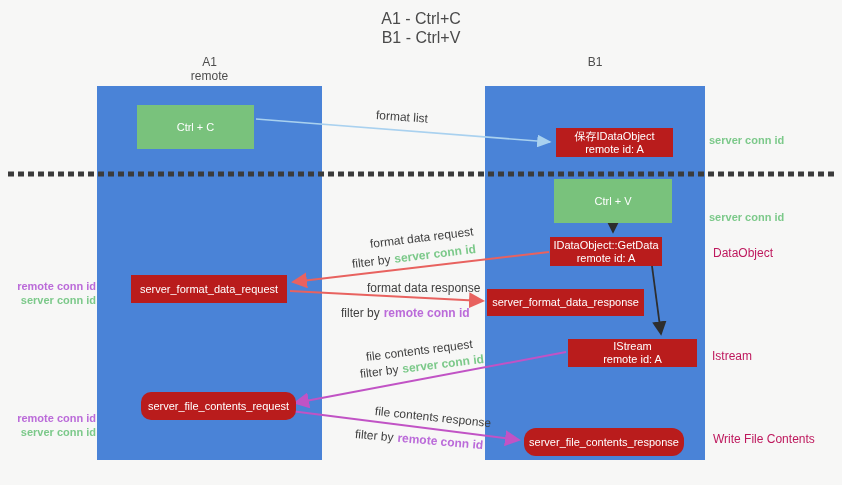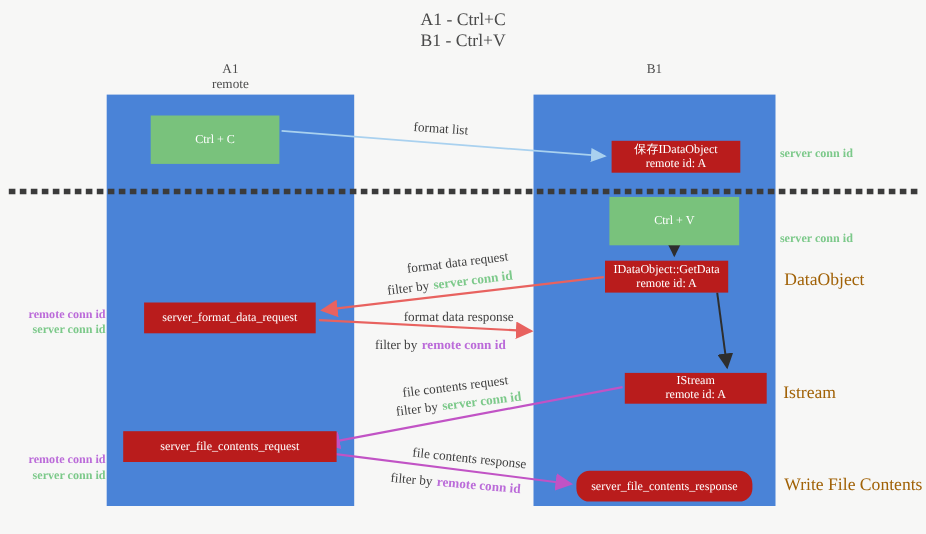--- a/index.html
+++ b/index.html
@@ -1,18 +1,18 @@
 <!DOCTYPE html>
 <html><head>
 <meta charset="utf-8">
 <style>
   html,body{margin:0;padding:0;}
   .stage{
     position:relative;width:842px;height:485px;background:#f7f7f6;
-    font-family:Liberation Serif, serif;overflow:hidden;
+    font-family:Liberation Sans, sans-serif;overflow:hidden;
   }
   .title{
     position:absolute;left:0;top:9px;width:842px;text-align:center;
     font-size:16px;line-height:19px;color:#4a4a4a;z-index:4;
   }
   .lifeline-header{
     position:absolute;top:55px;text-align:center;font-size:12px;
     line-height:14px;color:#4d4d4d;z-index:4;
   }
   .hdr-a1{left:97px;width:225px;}
@@ -28,39 +28,39 @@
   }
   .green{background:#79c27c;}
   .orange{background:#b91c1c;}
   .n-ctrl-c{left:137px;top:105px;width:117px;height:44px;}
   .n-save{left:556px;top:128px;width:117px;height:29px;}
   .n-ctrl-v{left:554px;top:179px;width:118px;height:44px;}
   .n-getdata{left:550px;top:237px;width:112px;height:29px;}
   .n-fmt-req{left:131px;top:275px;width:156px;height:28px;}
   .n-fmt-resp{left:487px;top:289px;width:157px;height:27px;}
   .n-istream{left:568px;top:339px;width:129px;height:28px;}
-  .n-file-req{left:112px;top:392px;width:194px;height:28px;}
+  .n-file-req{left:141px;top:392px;width:155px;height:28px;border-radius:10px;}
   .n-file-resp{left:524px;top:428px;width:160px;height:28px;border-radius:12px;}
   .flow-label{
     position:absolute;z-index:4;font-size:12px;color:#3f3f3f;
     white-space:nowrap;transform-origin:left center;
   }
   .fl-format-list{left:376px;top:108px;transform:rotate(4deg);}
   .fl-fdr{left:370px;top:237px;transform:rotate(-7deg);}
   .fl-filter1{left:352px;top:257px;transform:rotate(-7deg);}
   .fl-fdresp{left:367px;top:281px;}
   .fl-filter2{left:341px;top:306px;}
   .fl-fcr{left:366px;top:350px;transform:rotate(-7deg);}
   .fl-filter3{left:360px;top:367px;transform:rotate(-7deg);}
   .fl-fcresp{left:375px;top:404px;transform:rotate(6deg);}
   .fl-filter4{left:355px;top:427px;transform:rotate(5deg);}
   .conn-green{color:#7cc98a;font-weight:bold;}
   .conn-purple{color:#bb6bd9;font-weight:bold;}
   .filter-prefix{margin-right:4px;}
-  .side-label{position:absolute;z-index:4;font-size:16px;color:#a16207;white-space:nowrap;}
+  .side-label{position:absolute;z-index:4;font-size:12px;color:#be185d;white-space:nowrap;}
   .side-green{color:#7cc98a;font-weight:bold;font-size:11px;}
   .sl-scid-top{left:709px;top:134px;}
   .sl-scid-mid{left:709px;top:211px;}
   .sl-dataobject{left:713px;top:246px;}
   .sl-istream{left:712px;top:349px;}
   .sl-write{left:713px;top:432px;}
   .left-group{
     position:absolute;left:0;z-index:4;text-align:right;font-size:11px;
     line-height:14px;font-weight:bold;white-space:nowrap;
   }
@@ -126,20 +126,23 @@
   <div class="node green n-ctrl-v">
     <div>Ctrl + V</div>
   </div>
   <div class="node orange n-getdata">
     <div>IDataObject::GetData</div>
     <div>remote id: A</div>
   </div>
   <div class="node orange n-fmt-req">
     <div>server_format_data_request</div>
   </div>
+  <div class="node orange n-fmt-resp">
+    <div>server_format_data_response</div>
+  </div>
   <div class="node orange n-istream">
     <div>IStream</div>
     <div>remote id: A</div>
   </div>
   <div class="node orange n-file-req">
     <div>server_file_contents_request</div>
   </div>
   <div class="node orange n-file-resp">
     <div>server_file_contents_response</div>
   </div>

